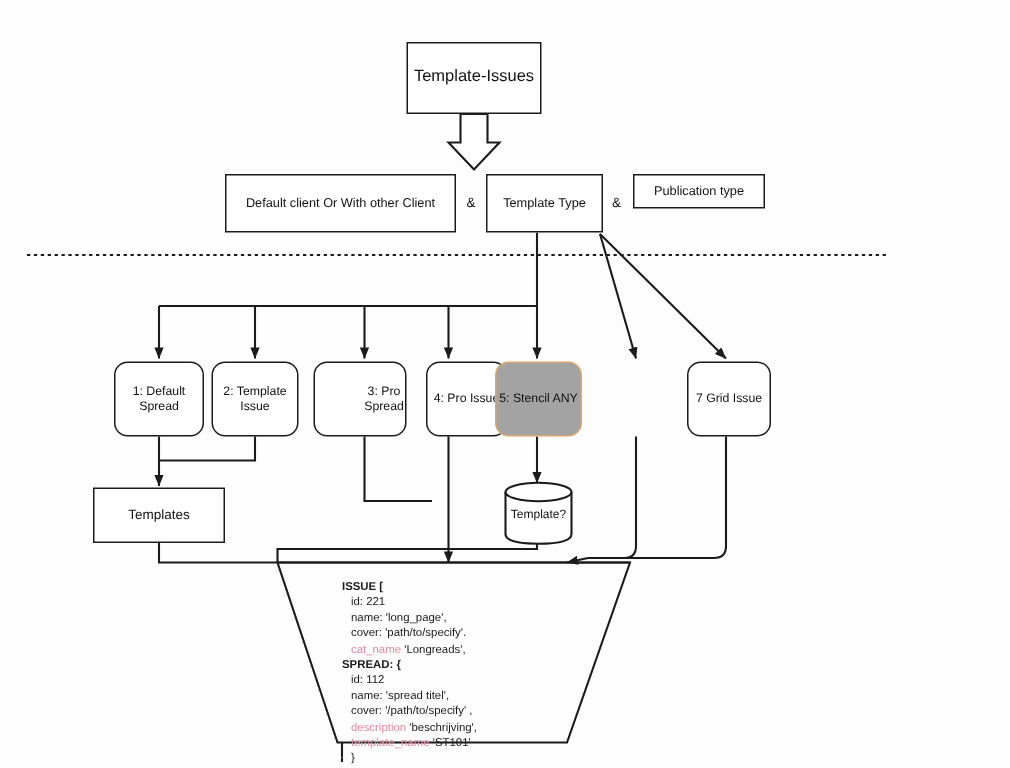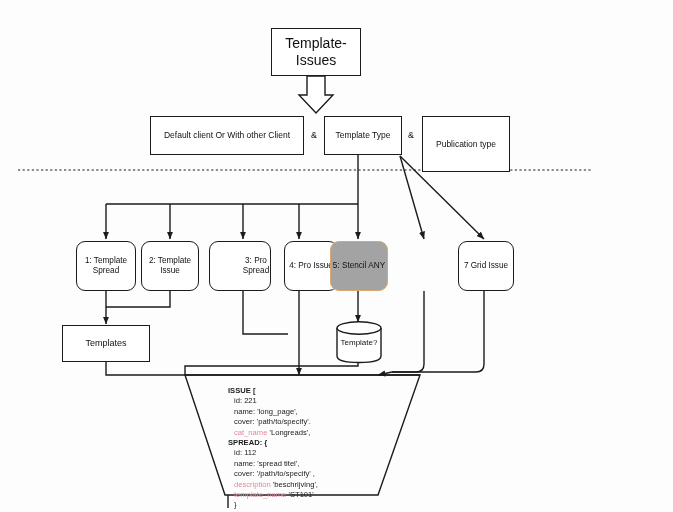--- a/index.html
+++ b/index.html
@@ -40,21 +40,21 @@
   .rounded {
     background: #ffffff;
     border: 1.4px solid #1b1b1b;
     border-radius: 9px;
   }
   .stencil-any {
     background: #a3a3a3;
     border: 1.4px solid #d9a871;
     border-radius: 9px;
   }
-  .lbl-top { font-size: 14px; }
+  .lbl-top { font-size: 11px; }
   .lbl-cond { font-size: 8.5px; }
   .lbl-amp {
     position: absolute;
     font-size: 9px;
     color: #111111;
     z-index: 3;
   }
   .lbl-node { font-size: 8.2px; }
   .lbl-tmpl { font-size: 9px; }
   .cyl-label {
@@ -140,26 +140,26 @@
   </div>
 
   <div class="node rect lbl-cond" style="left:150px; top:116px; width:154px; height:39px;">
     <span>Default client Or With other Client</span>
   </div>
   <div class="lbl-amp" style="left:311px; top:130px;">&amp;</div>
   <div class="node rect lbl-cond" style="left:324px; top:116px; width:78px; height:39px;">
     <span>Template Type</span>
   </div>
   <div class="lbl-amp" style="left:408px; top:130px;">&amp;</div>
-  <div class="node rect lbl-cond" style="left:422px; top:116px; width:88px; height:56px;">
+  <div class="node rect lbl-cond" style="left:422px; top:116px; width:88px; height:23px;">
     <span>Publication type</span>
   </div>
 
   <div class="node rounded lbl-node" style="left:76px; top:241px; width:60px; height:50px;">
-    <span>1:  Template Spread</span>
+    <span>1:  Default Spread</span>
   </div>
   <div class="node rounded lbl-node" style="left:141px; top:241px; width:58px; height:50px;">
     <span>2:  Template Issue</span>
   </div>
   <div class="node rounded lbl-node" style="left:209px; top:241px; width:62px; height:50px;padding-left:32px;">
     <span>3: Pro Spread</span>
   </div>
   <div class="node rounded lbl-node" style="left:284px; top:241px; width:54px; height:50px;">
     <span>4: Pro Issue</span>
   </div>

